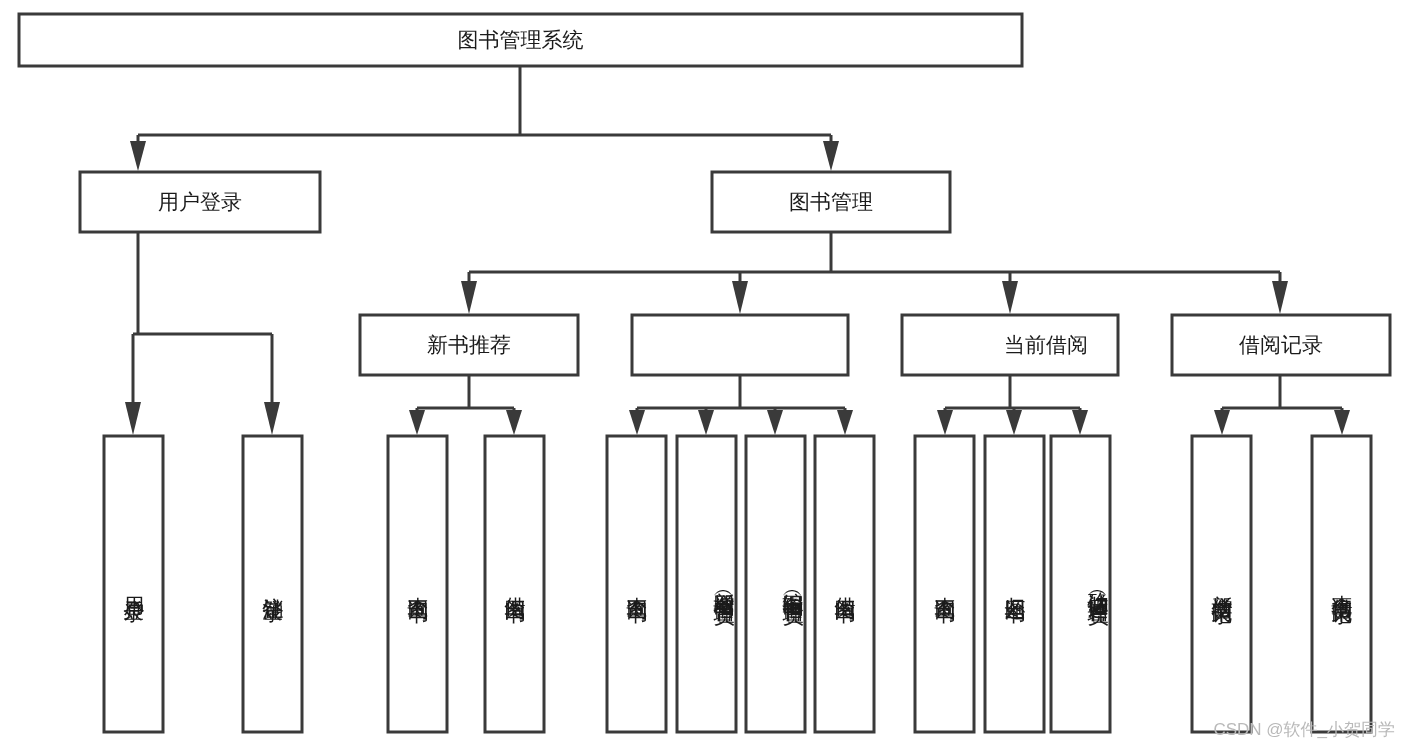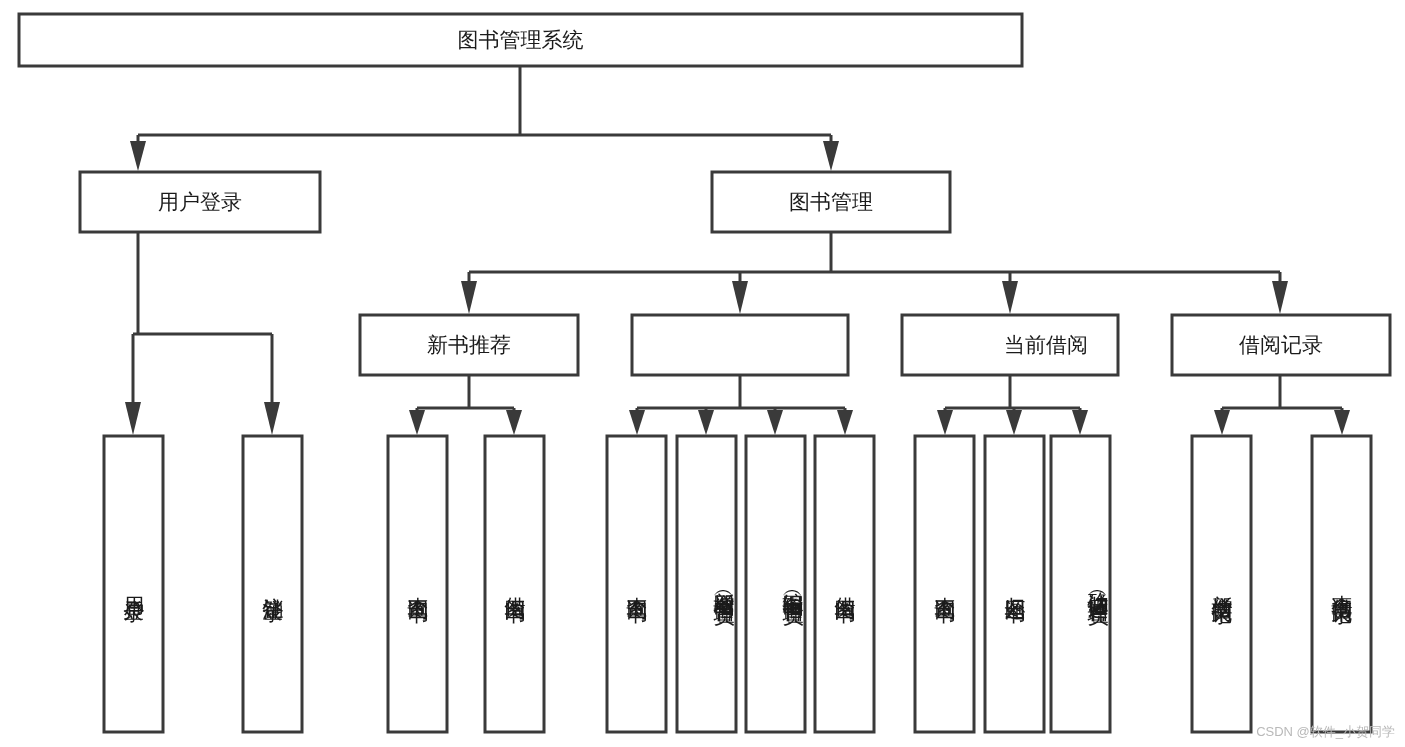--- a/index.html
+++ b/index.html
@@ -35,21 +35,21 @@
     justify-content:center;
     font-size:21px;
     color:#1b1b1b;
     font-family:"Liberation Sans","DejaVu Sans",sans-serif;
     white-space:nowrap;
     pointer-events:none;
   }
   #watermark{
     position:absolute;
     right:10px;bottom:6px;
-    font-size:13px;
+    font-size:17px;
     color:#b9b9b9;
     font-family:"Liberation Sans","DejaVu Sans",sans-serif;
     white-space:nowrap;
     user-select:none;
   }
 </style>
 </head>
 <body>
 
 <div id="diagram-root">

